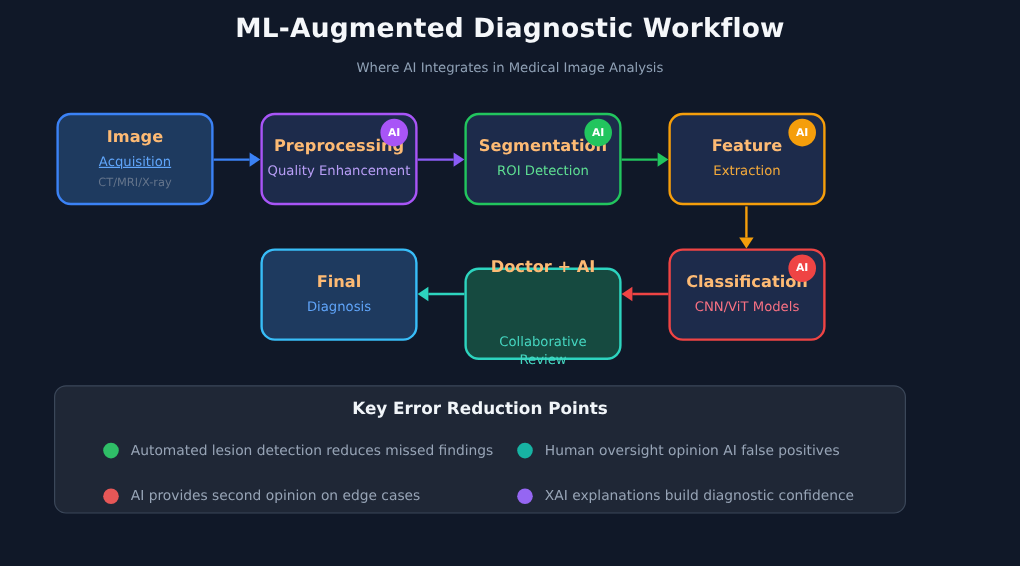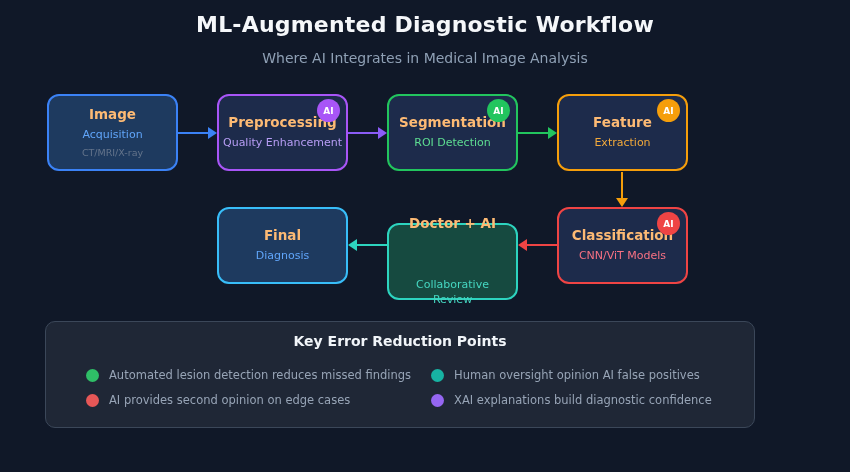--- a/index.html
+++ b/index.html
@@ -6,40 +6,40 @@
   .canvas{
     position:relative;width:850px;height:472px;background:#101828;
     font-family:"DejaVu Sans","Liberation Sans",sans-serif;overflow:hidden;
   }
   .page-title{
     position:absolute;top:12px;left:0;width:850px;text-align:center;
     font-size:22px;font-weight:bold;color:#f5f7fa;letter-spacing:.2px;
   }
   .page-subtitle{
     position:absolute;top:50px;left:0;width:850px;text-align:center;
-    font-size:14px;color:#8fa0b5;
+    font-size:11px;color:#8fa0b5;
   }
   svg.arrows{position:absolute;top:0;left:0;pointer-events:none;z-index:1;}
   .node{
     position:absolute;width:131px;height:77px;box-sizing:border-box;
     border:2px solid #fff;border-radius:12px;z-index:2;
     display:flex;flex-direction:column;align-items:center;justify-content:center;
     text-align:center;
   }
   .node-title{font-size:13.5px;font-weight:bold;color:#fdba74;line-height:1.15;}
   .node-sub{font-size:11px;margin-top:5px;line-height:1.3;}
   .node-note{font-size:9.5px;margin-top:5px;color:#64748b;}
   .badge{
     position:absolute;top:3px;right:6px;width:23px;height:23px;border-radius:50%;
     display:flex;align-items:center;justify-content:center;
     font-size:9px;font-weight:bold;color:#fff;
   }
   
   .n-image{left:47px;top:94px;background:#1e3a5f;border-color:#3b82f6;}
-  .n-image .node-sub{color:#60a5fa;}
+  .n-image .node-sub{color:#60a5fa;text-decoration:underline;}
   .n-pre{left:217px;top:94px;background:#1d2b4b;border-color:#a855f7;}
   .n-pre .node-sub{color:#b79df5;}
   .n-pre .badge{background:#a855f7;}
   .n-seg{left:387px;top:94px;background:#1d2b4b;border-color:#22c55e;}
   .n-seg .node-sub{color:#5ede92;}
   .n-seg .badge{background:#22c55e;}
   .n-feat{left:557px;top:94px;background:#1d2b4b;border-color:#f59e0b;}
   .n-feat .node-sub{color:#f2a93b;}
   .n-feat .badge{background:#f59e0b;}
   .n-final{left:217px;top:207px;background:#1e3a5f;border-color:#38bdf8;}
@@ -52,21 +52,21 @@
   
   .panel{
     position:absolute;left:45px;top:321px;width:710px;height:107px;box-sizing:border-box;
     background:#1f2736;border:1.5px solid #3b4759;border-radius:10px;z-index:2;
   }
   .panel-title{
     margin-top:11px;text-align:center;font-size:14px;font-weight:bold;color:#f1f5f9;
   }
   .legend{
     display:grid;grid-template-columns:345px auto;
-    margin:19px 0 0 40px;row-gap:11px;text-align:center;
+    margin:19px 0 0 40px;row-gap:24px;text-align:center;
   }
   .legend-item{display:flex;align-items:center;}
   .dot{width:13px;height:13px;border-radius:50%;flex:0 0 13px;margin-right:10px;}
   .dot-green{background:#2fbe67;}
   .dot-teal{background:#17b3a3;}
   .dot-red{background:#e65757;}
   .dot-purple{background:#9566f2;}
   .legend-text{font-size:11.5px;color:#97a4b6;}
 </style>
 </head>

